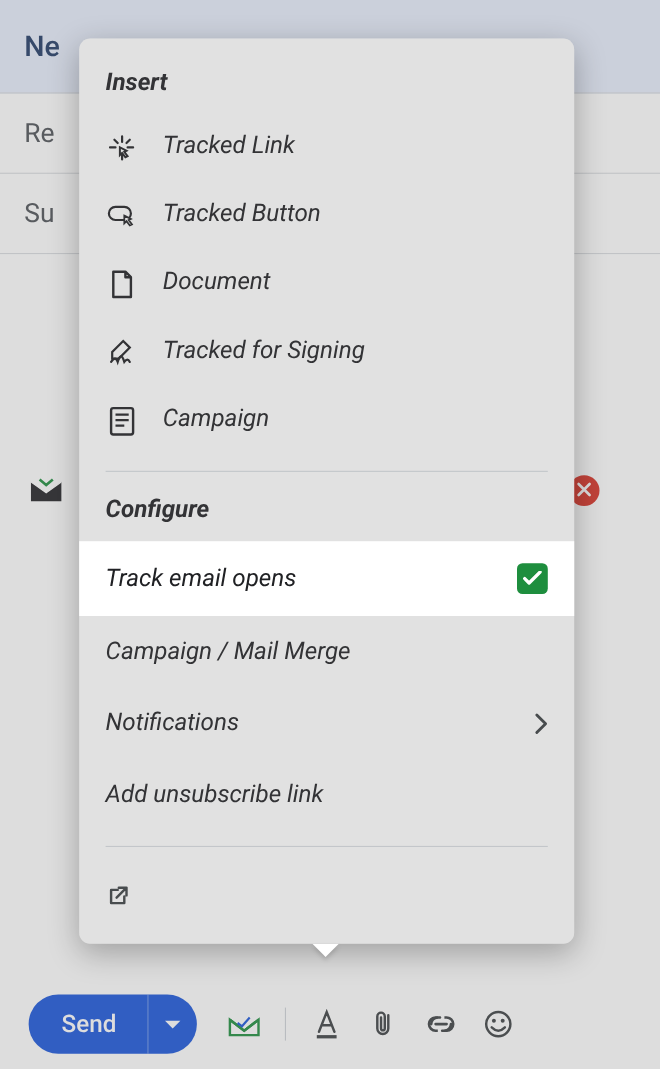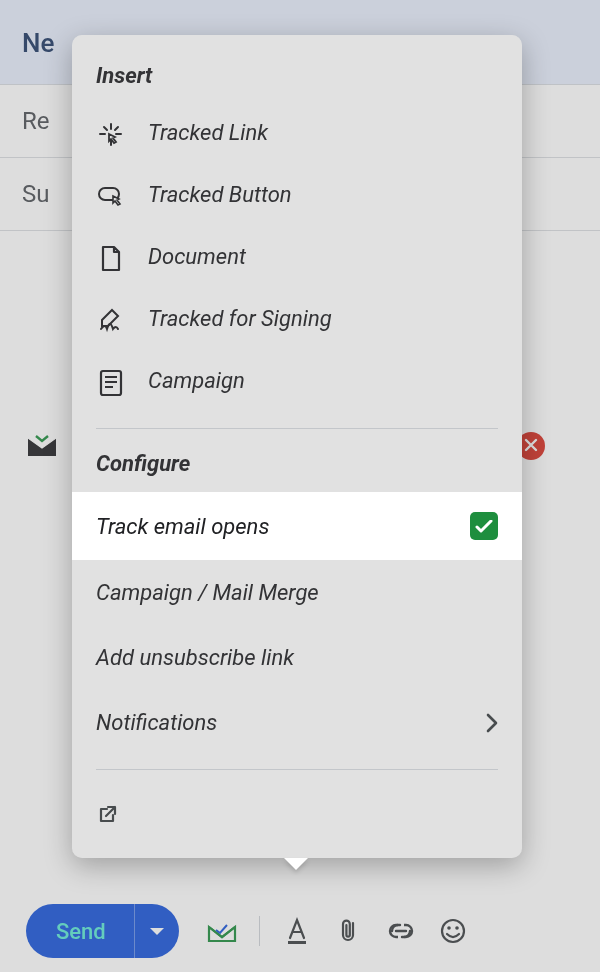--- a/index.html
+++ b/index.html
@@ -62,21 +62,21 @@
     }
     .send-btn {
       display: flex;
       align-items: center;
       background: #1a56db;
       border-radius: 30px;
       height: 54px;
       overflow: hidden;
     }
     .send-main {
-      color: #5eead4;
+      color: #ffffff;
       font-size: 22px;
       font-weight: 500;
       padding: 0 28px 0 30px;
       height: 100%;
       display: flex; align-items: center;
     }
     .send-divider { width: 1px; height: 100%; background: rgba(255,255,255,0.35); }
     .send-more {
       width: 44px; height: 100%;
       display: flex; align-items: center; justify-content: center;
@@ -323,32 +323,32 @@
         </span>
       </span>
     </span>
   </div>
 
   <div class="configure-item">
     <span>Campaign / Mail Merge</span>
   </div>
 
   <div class="configure-item">
-    <span>Add unsubscribe link</span>
-  </div>
-
-  <div class="configure-item">
     <span>Notifications</span>
     <span class="tail">
       <svg width="12" height="20" viewBox="0 0 12 20">
           <path d="M2 2 l8 8 l-8 8" stroke="#3c4043" stroke-width="2.6" fill="none" stroke-linecap="round" stroke-linejoin="round"></path>
         </svg>
     </span>
   </div>
 
+  <div class="configure-item">
+    <span>Add unsubscribe link</span>
+  </div>
+
   <div class="hr"></div>
 
   <div class="configure-item">
     <span class="tail">
       <svg width="22" height="22" viewBox="0 0 22 22">
           <path d="M5 5 h6 M5 5 v12 h12 v-6 M12 3 h7 v7 M19 3 l-9 9" stroke="#3c4043" stroke-width="2.2" fill="none" stroke-linecap="round" stroke-linejoin="round"></path>
         </svg>
     </span>
   </div>
 

